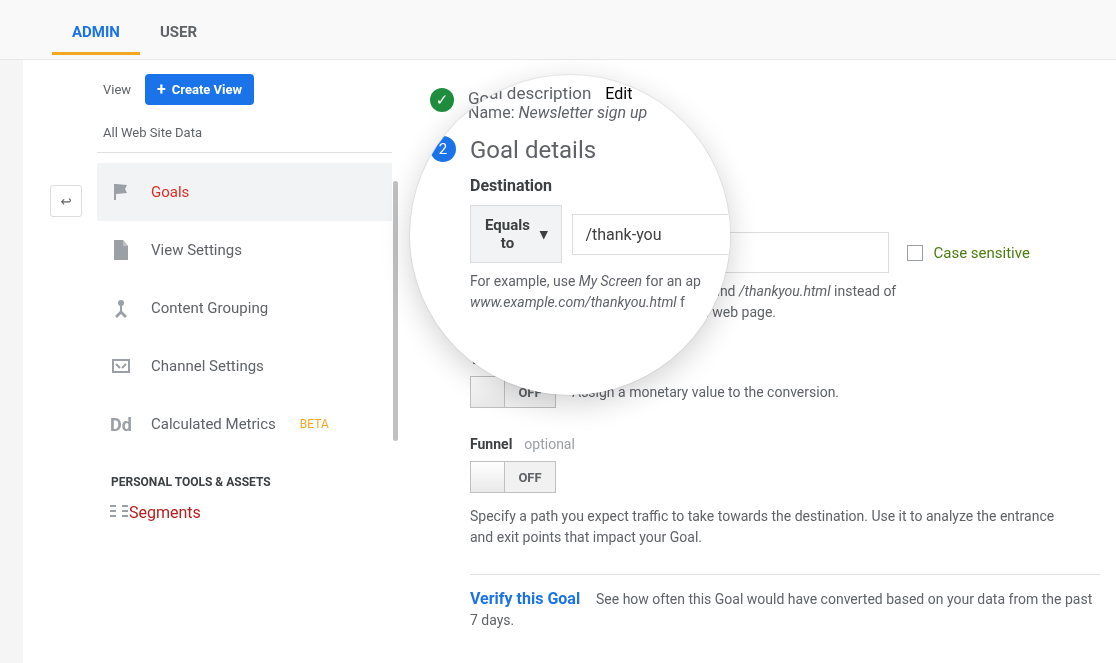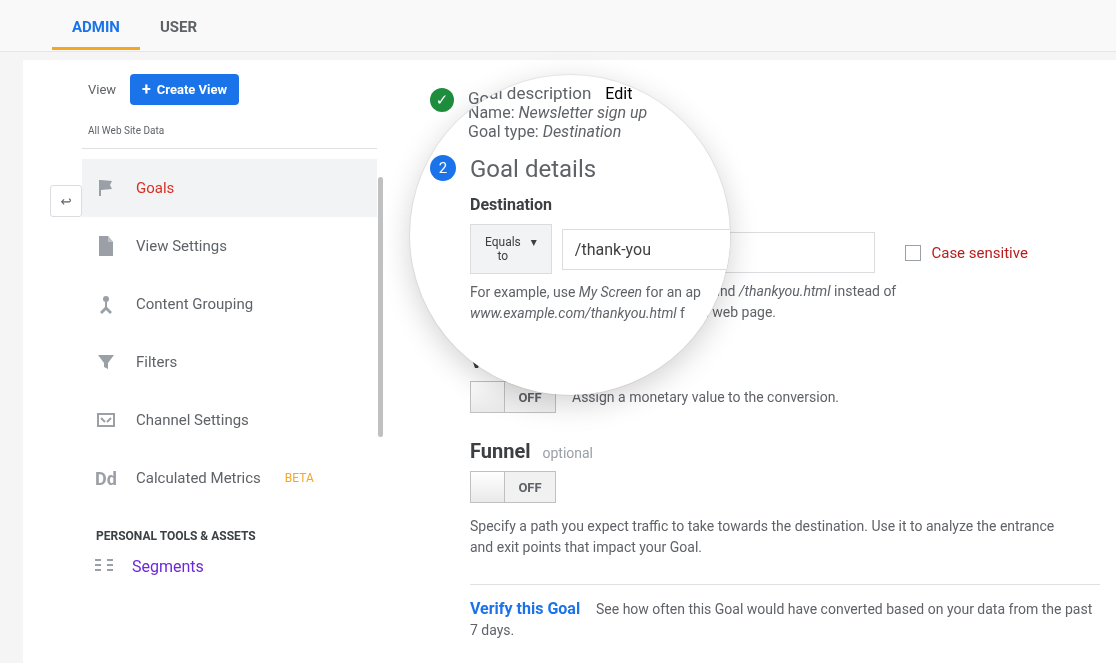--- a/index.html
+++ b/index.html
@@ -1,71 +1,71 @@
 <!DOCTYPE html>
 <html><head>
 <meta charset="utf-8">
 <style>
   *{box-sizing:border-box;margin:0;padding:0;font-family:Roboto,Arial,sans-serif}
   body{background:#f5f5f5;color:#333;width:1116px;height:663px;overflow:hidden;position:relative}
   .page{background:#f5f5f5;width:1116px;height:663px;position:relative}
 
   
-  .tabs{display:flex;align-items:flex-start;height:52px;padding:0 0 0 52px;background:#f9f9f9;border-bottom:1px solid #e6e6e6}
+  .tabs{display:flex;align-items:center;height:60px;padding:0 0 0 52px;background:#f9f9f9;border-bottom:1px solid #e6e6e6}
   .tab{padding:18px 20px 14px;font-size:15px;font-weight:700;color:#5f6368;cursor:pointer}
   .tab.active{color:#1a73e8;border-bottom:3px solid #f5a623;padding-bottom:11px}
 
   
   .content{position:absolute;top:60px;left:23px;right:0;bottom:0;background:#fff}
 
   
   .backbtn{position:absolute;top:185px;left:50px;width:32px;height:32px;border:1px solid #dadce0;background:#fff;border-radius:3px;display:flex;align-items:center;justify-content:center;color:#5f6368;z-index:5}
 
   
-  .sidecol{position:absolute;top:60px;left:82px;width:295px}
+  .sidecol{position:absolute;top:60px;left:97px;width:295px}
   .viewline{display:flex;align-items:center;gap:14px;padding:14px 0 10px 6px}
   .viewlbl{font-size:13px;color:#5f6368}
   .createbtn{display:inline-flex;align-items:center;gap:6px;background:#1a73e8;color:#fff;border:none;padding:6px 12px;border-radius:4px;font-size:13px;font-weight:700;cursor:pointer}
   .plus{font-size:16px;font-weight:700}
-  .allweb{font-size:10px;color:#5f6368;padding:10px 0 12px 6px;border-bottom:1px solid #e0e0e0;margin-bottom:10px}
+  .allweb{font-size:13px;color:#5f6368;padding:10px 0 12px 6px;border-bottom:1px solid #e0e0e0;margin-bottom:10px}
 
   .navlist{position:relative}
   .navitem{display:flex;align-items:center;height:58px;padding:0 12px;cursor:pointer;color:#5f6368;gap:18px}
   .navitem.sel{background:#f1f3f4;color:#d93025}
   .navitem .ic{width:24px;display:flex;justify-content:center;color:#9aa0a6;font-size:18px}
   .navitem .lbl{font-size:15px}
   .beta{color:#f5a623;font-size:12px;font-weight:400;margin-left:6px}
   .scrollhint{position:absolute;right:-6px;top:18px;width:5px;height:260px;background:#c0c0c0;border-radius:3px}
 
   .sectionhdr{font-size:12px;font-weight:700;color:#3c4043;padding:22px 0 6px 14px}
-  .segitem{display:flex;align-items:center;padding:8px 12px;gap:18px;color:#6d28d9}
+  .segitem{display:flex;align-items:center;padding:8px 12px;color:#b91c1c}
 
   
   .main{position:absolute;top:60px;left:430px;right:16px}
   .step1{display:flex;align-items:flex-start;gap:14px;padding:28px 0 0}
   .stepcircle{width:24px;height:24px;border-radius:50%;background:#1e8e3e;color:#fff;display:flex;align-items:center;justify-content:center;font-size:15px}
   .steptxt{font-size:17px;color:#5f6368}
   .editl{color:#000000;margin-left:10px}
   .subline{font-size:16px;color:#5f6368}
   .subline i{font-style:italic}
 
   .step2{display:flex;align-items:flex-start;gap:14px;margin-top:20px}
   .stepcircle2{width:26px;height:26px;border-radius:50%;background:#1a73e8;color:#fff;display:flex;align-items:center;justify-content:center;font-size:15px;flex-shrink:0}
   .gdtitle{font-size:22px;color:#5f6368;margin-bottom:12px}
   .destlbl{font-size:16px;font-weight:700;color:#3c4043;margin-bottom:10px}
   .destrow{display:flex;align-items:center;gap:10px;margin-bottom:8px}
-  .ddbtn{display:inline-flex;gap:10px;border:1px solid #dadce0;background:#f1f3f4;padding:10px 14px;font-size:12px;color:#3c4043;cursor:pointer;font-weight:400}
+  .ddbtn{display:inline-flex;align-items:center;gap:10px;border:1px solid #dadce0;background:#f1f3f4;padding:10px 14px;font-size:15px;color:#3c4043;cursor:pointer;font-weight:700}
   .dstinput{flex:1;max-width:300px;border:1px solid #dadce0;padding:10px 12px;font-size:16px;color:#404040}
-  .caselbl{display:flex;align-items:center;gap:10px;font-size:15px;color:#b91c1c;margin-left:20px}
+  .caselbl{display:flex;align-items:center;gap:10px;font-size:15px;color:#4d7c0f;margin-left:8px}
   .cb{width:16px;height:16px;border:1px solid #9aa0a6}
   .example{font-size:14px;color:#5f6368;line-height:1.5;max-width:520px}
   .example i{font-style:italic}
 
   .block{margin-top:26px}
-  .blkhdr{font-size:20px;font-weight:700;color:#3c4043}
+  .blkhdr{font-size:14px;font-weight:700;color:#3c4043}
   .opt{font-weight:400;font-size:14px;color:#9aa0a6;margin-left:8px}
   .toggle{display:inline-flex;border:1px solid #c0c0c0;margin-top:8px;background:#f1f1f1}
   .thandle{width:34px;height:30px;background:linear-gradient(#fff,#e9e9e9);border-right:1px solid #c0c0c0}
   .tlabel{width:50px;height:30px;display:flex;align-items:center;justify-content:center;font-size:13px;font-weight:700;color:#5f6368}
   .desc{font-size:14px;color:#5f6368;margin-top:10px;line-height:1.5;max-width:600px}
 
   .divider{border-top:1px solid #e0e0e0;margin:26px 0 14px}
   .verify{color:#1a73e8;font-size:16px;font-weight:700}
   .vtext{font-size:14px;color:#5f6368;line-height:1.5}
 
@@ -125,28 +125,20 @@
       <div class="navitem">
         <span class="ic">
           <svg width="20" height="20" viewBox="0 0 20 20">
               <circle cx="10" cy="5" r="3" fill="#9aa0a6"></circle>
               <path fill="#9aa0a6" d="M9 8h2v5H9zM4 18l5-5 2 0 5 5-2 2-4-4-4 4z"></path>
             </svg>
         </span>
         <span class="lbl">Content Grouping</span>
       </div>
 
-      <div class="navitem">
-        <span class="ic">
-          <svg width="20" height="20" viewBox="0 0 20 20">
-              <path fill="#9aa0a6" d="M2 3h16l-6 8v6l-4-2v-4z"></path>
-            </svg>
-        </span>
-        <span class="lbl">Filters</span>
-      </div>
 
       <div class="navitem">
         <span class="ic">
           <svg width="20" height="20" viewBox="0 0 20 20">
               <rect x="2" y="4" width="16" height="12" fill="none" stroke="#9aa0a6" stroke-width="2"></rect>
               <path stroke="#9aa0a6" stroke-width="2" d="M5 8l4 4M15 8l-4 4"></path>
             </svg>
         </span>
         <span class="lbl">Channel Settings</span>
       </div>
@@ -240,21 +232,20 @@
   </div>
 
   <div class="lens">
     <div class="lensinner">
       <div class="step1" style="padding-top:16px">
         <div class="stepcircle">✓</div>
         <div>
           <span class="steptxt">Goal description</span>
           <span class="editl">Edit</span>
           <div class="subline"><span>Name: </span><i>Newsletter sign up</i></div>
-          <div class="subline"><span>Goal type: </span><i>Destination</i></div>
         </div>
       </div>
       <div class="step2" style="margin-top:14px">
         <div class="stepcircle2">2</div>
         <div style="flex:1">
           <div class="gdtitle">Goal details</div>
           <div class="destlbl">Destination</div>
           <div class="destrow">
             <button class="ddbtn">
               <span>Equals to</span>

